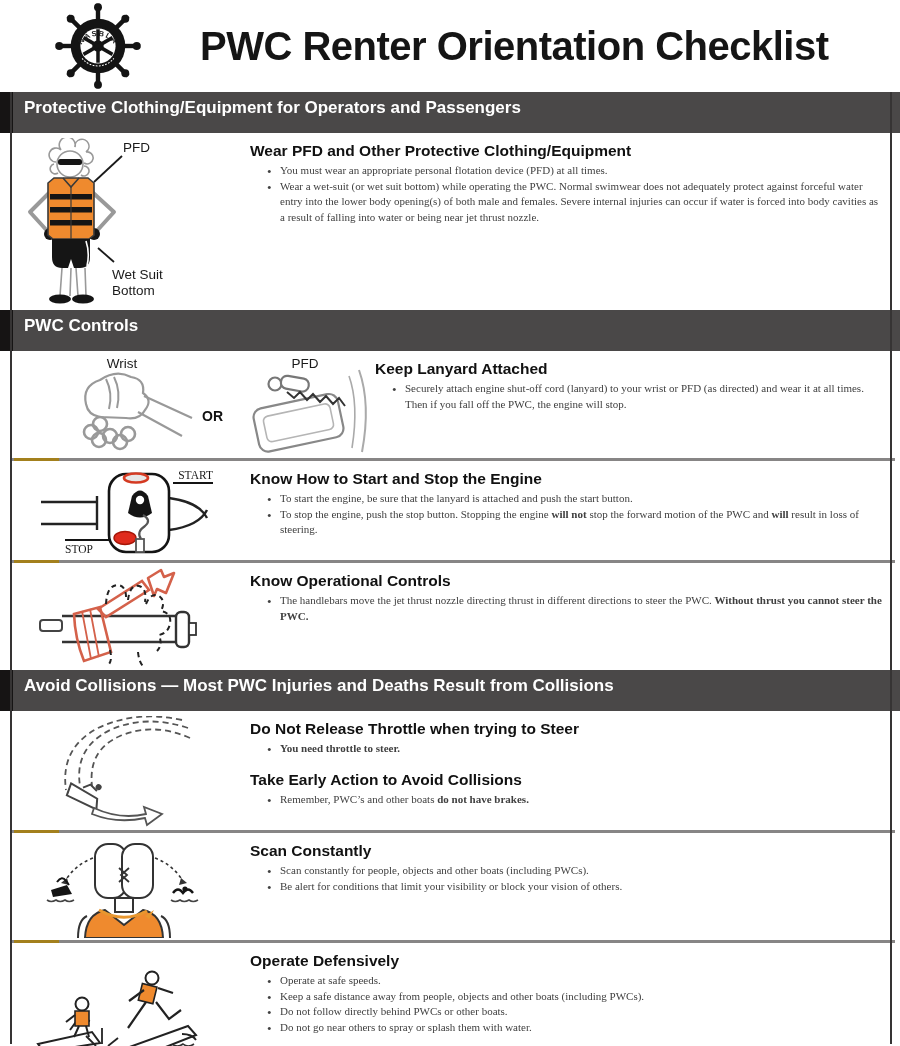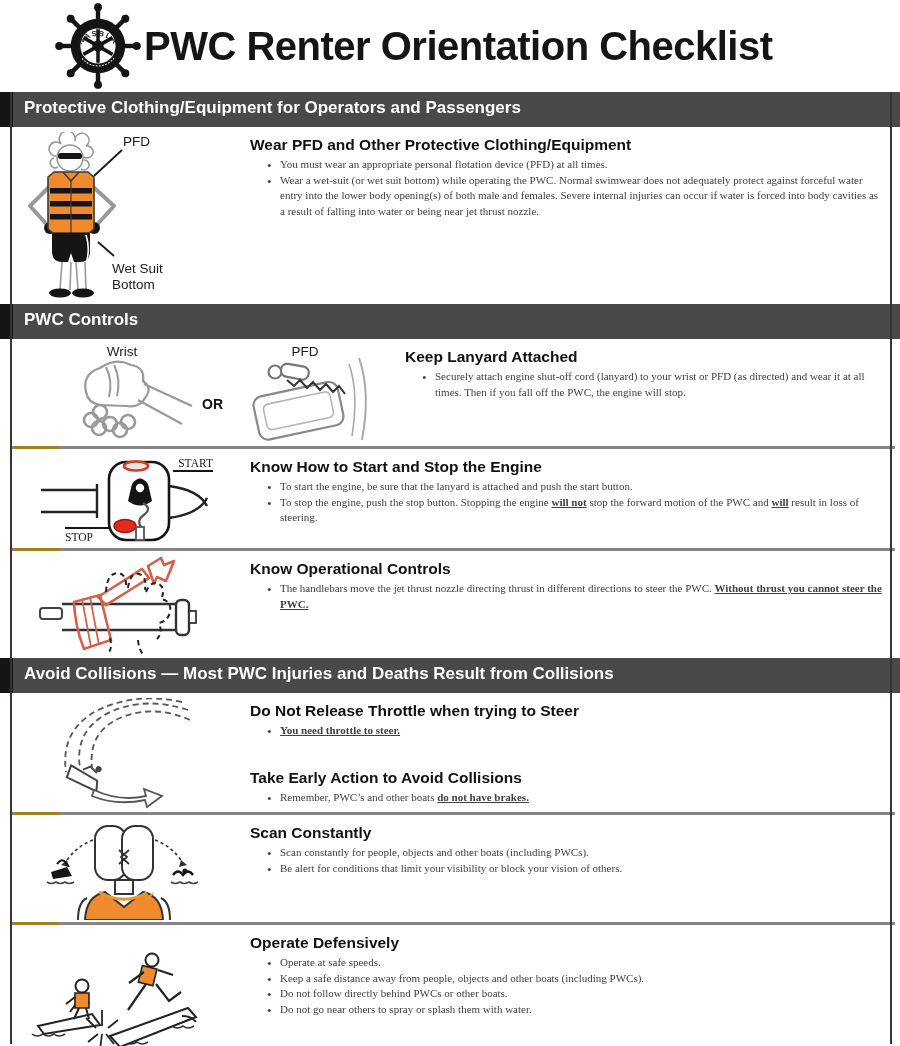--- a/index.html
+++ b/index.html
@@ -9,59 +9,59 @@
     width: 900px; height: 1046px;
     margin: 0 auto;
     background: #fff;
     font-family: "Liberation Sans", sans-serif;
     color: #111;
     overflow: hidden;
   }
   
   .hdr { display:flex; align-items:center; height:92px; padding-left:52px; }
   .logo { width:92px; height:88px; flex:0 0 auto; }
-  .title { font-size:40px; font-weight:700; letter-spacing:-0.5px; color:#151515; }
+  .title { margin-left:56px; font-size:40px; font-weight:700; letter-spacing:-0.5px; color:#151515; }
   
   .bar {
-    position:relative; height:35px; line-height:31px;
+    position:relative; height:41px; line-height:31px;
     background:#4a4848; color:#fff;
     font-size:17px; font-weight:700;
     padding-left:24px;
   }
   .bar::before { content:""; position:absolute; left:0; top:0; width:13px; height:100%; background:#161414; }
   
   .vl { position:absolute; top:92px; bottom:2px; width:2px; background:#363434; z-index:5; }
   .vl.left { left:10px; }
   .vl.right { left:890px; }
   
   .rule { position:relative; height:3px; background:#878585; margin-left:12px; margin-right:5px; }
   .rule::before { content:""; position:absolute; left:2px; top:0; width:45px; height:100%; background:#a3801d; }
   
   .row { display:flex; align-items:flex-start; padding:1px 16px 2px 0; background:#fff; }
   .illus { flex:0 0 250px; display:flex; justify-content:center; align-items:flex-start; padding-top:4px; }
   .illus.wide { flex:0 0 372px; align-items:flex-start; }
   .txt { flex:1 1 auto; padding-top:6px; }
   .h { font-size:15.5px; font-weight:700; font-family:"Liberation Sans",sans-serif; margin:2px 0 3px; }
-  .h2gap { margin-top:30px; }
+  .h2gap { margin-top:14px; }
   ul.bl { list-style:none; padding-left:17px; }
   ul.bl li {
     position:relative; padding-left:13px;
     font-family:"Liberation Serif", serif;
     font-size:11px; line-height:1.42; color:#404040;
   }
   ul.bl li::before { content:"•"; position:absolute; left:0; top:0; font-size:13px; }
-  .em { font-weight:700; text-decoration:underline; }
+  .em { font-weight:700; }
   
   svg text { font-family:"Liberation Sans", sans-serif; fill:#1a1a1a; }
   svg text.serifcap { font-family:"Liberation Serif", serif; }
   .orword { font-weight:700; font-size:14px; margin:52px 14px 0 2px; }
   .lanyard-pair { display:flex; align-items:flex-start; padding-left:70px; }
   
   .r-pfd { min-height:175px; }
-  .r-lan { min-height:102px;gap:30px; }
+  .r-lan { min-height:102px; }
   .r-ss  { min-height:95px; }
   .r-thr { min-height:107px; }
   .r-steer { min-height:116px; }
   .r-scan { min-height:104px; }
   .r-def { min-height:145px; }
 </style>
 </head>
 <body>
 
 <div class="page">

